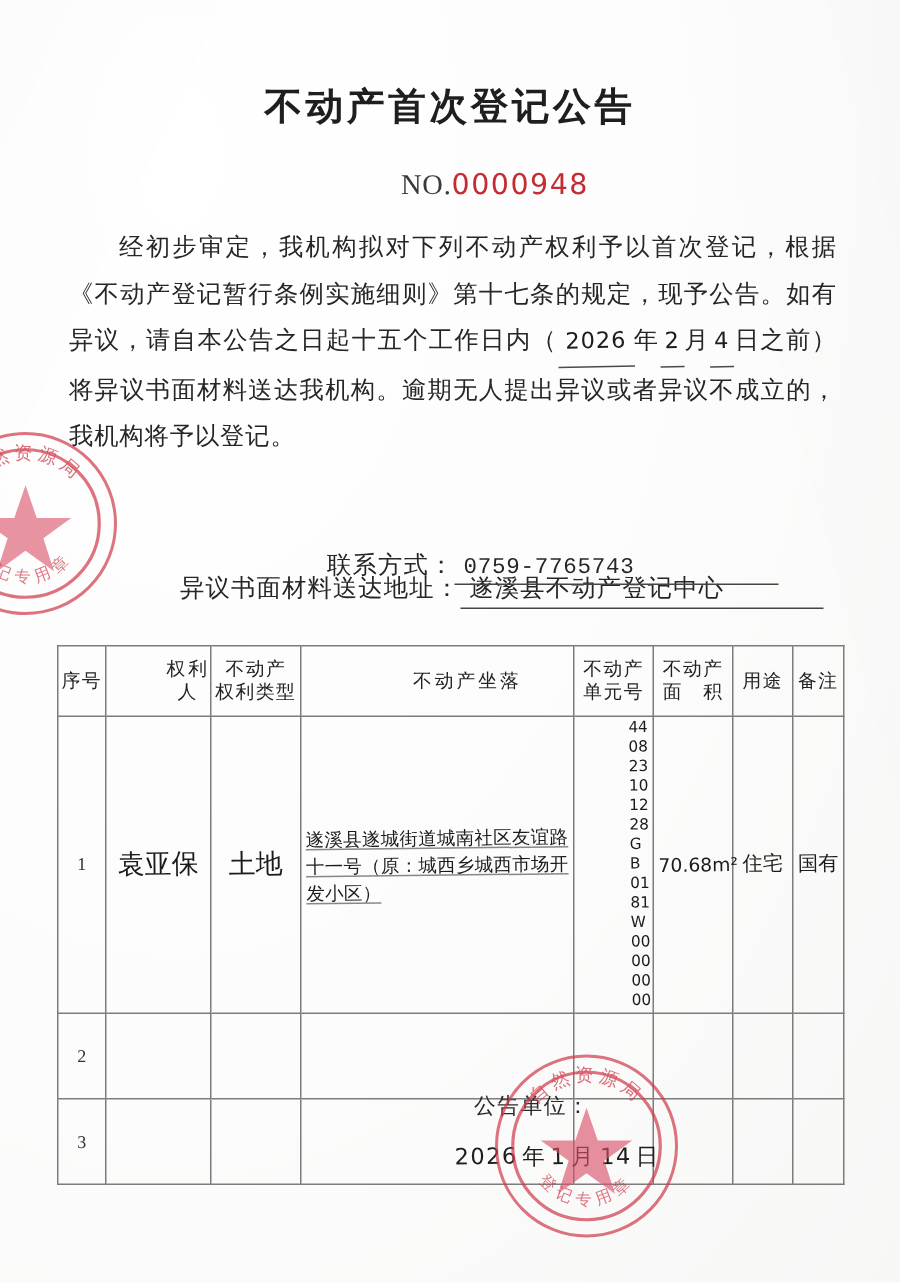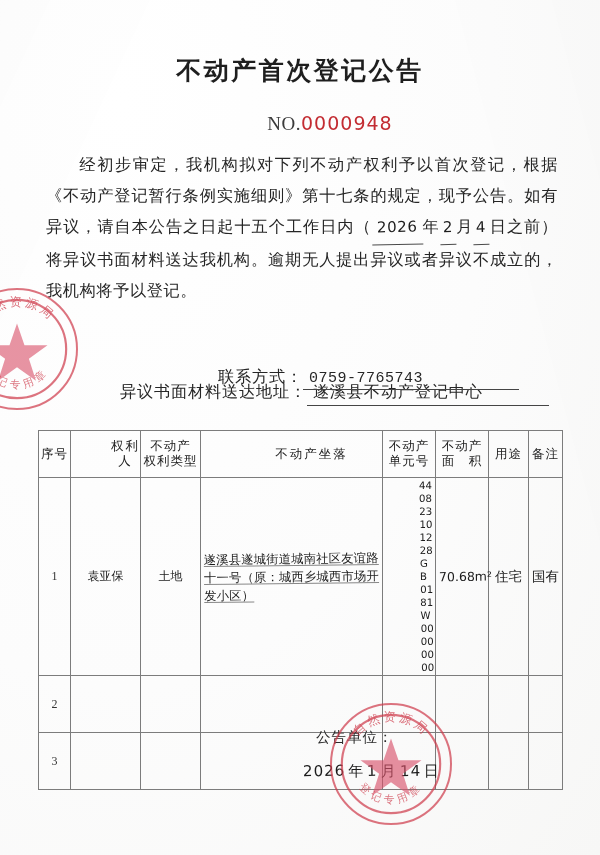--- a/index.html
+++ b/index.html
@@ -149,21 +149,21 @@
   .row-tall td { height: 72px; }
   .row-empty td { height: 56px; }
   .idx {
     font-size: 12px;
     font-family: "Liberation Serif", serif;
     color: #333;
   }
 
   .cell-hw {
     font-family: "DejaVu Sans", sans-serif;
-    font-size: 12px;
+    font-size: 18px;
     color: #1b1b1b;
     line-height: 17px;
     display: block;
     padding: 2px 3px;
     transform: rotate(-0.7deg);
   }
   .cell-hw.addr {
     text-align: left;
     font-size: 12.3px;
     line-height: 18px;

